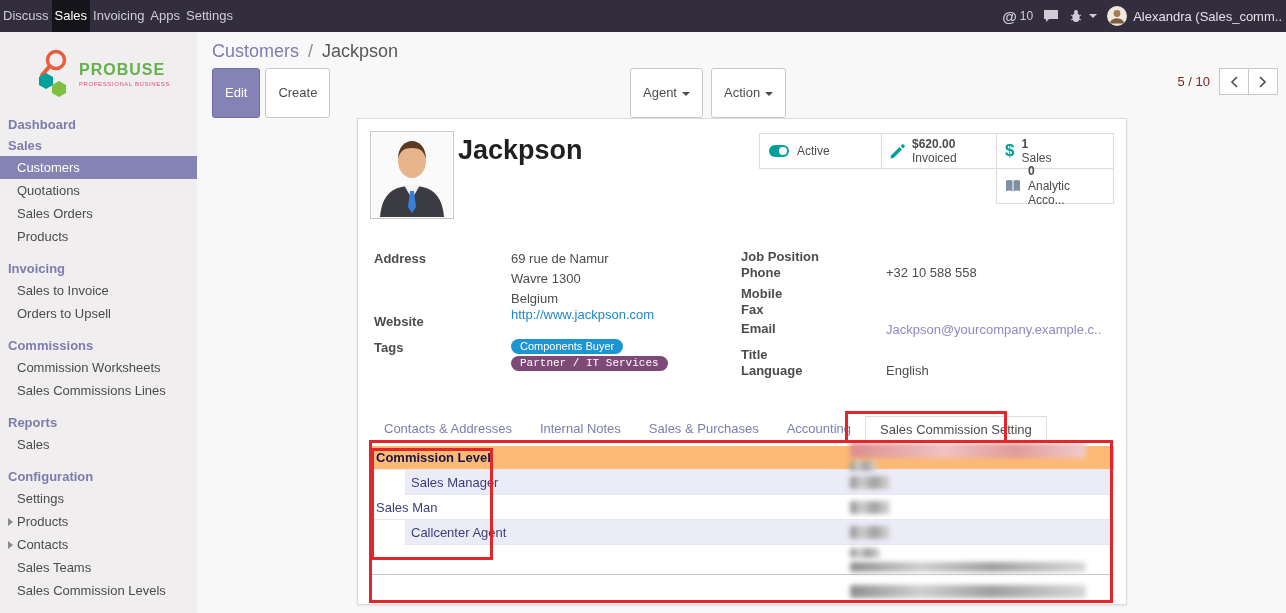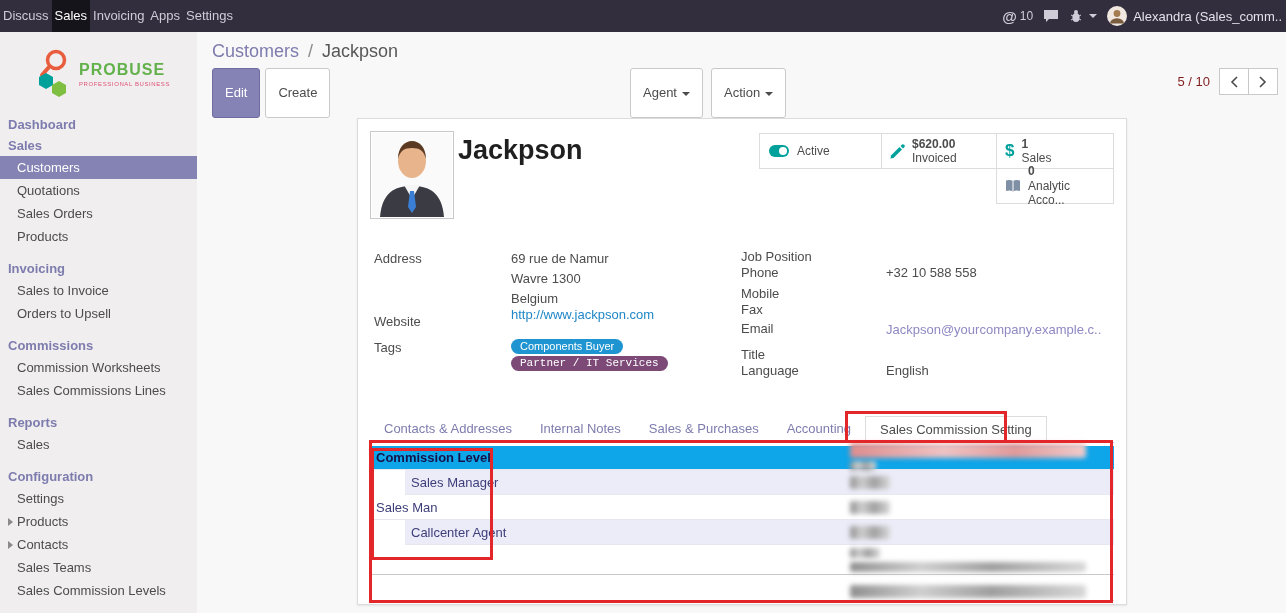--- a/index.html
+++ b/index.html
@@ -67,36 +67,36 @@
   .stats { position:absolute; right:12px; top:14px; width:358px; }
   .stats-row { display:flex; justify-content:flex-end; }
   .stat { height:36px; border:1px solid #dcdcdc; background:#fff; display:flex; align-items:center;
     gap:7px; padding:0 8px; margin-left:-1px; cursor:pointer; }
   .stat .txt { display:flex; flex-direction:column; line-height:1.2; font-size:12px; text-align:left; }
   .stat .val { color:#4c4c4c; font-weight:bold; }
   .stat .lbl { color:#4c4c4c; }
   .w-active { width:123px; } .w-inv { width:116px; } .w-sales { width:118px; } .w-ana { width:118px; margin-top:-1px; }
   .dollar { color:#00a09b; font-weight:bold; font-size:17px; }
 
-  .flabel { position:absolute; font-size:13px; font-weight:normal; color:#4c4c4c; white-space:nowrap; }
+  .flabel { position:absolute; font-size:13px; font-weight:bold; color:#4c4c4c; white-space:nowrap; }
   .fval { position:absolute; font-size:13px; color:#4c4c4c; white-space:nowrap; }
   .link-blue { color:#1f87c7; cursor:pointer; }
   .link-purple { color:#8f88c2; cursor:pointer; }
   .tag { position:absolute; font-size:11px; color:#fff; border-radius:10px; padding:1px 9px 2px; cursor:pointer; }
   .tag-blue { background:#1e95d0; }
   .tag-purple { background:#7d4a78;font-family:Liberation Mono, monospace; }
 
   .tabs { position:absolute; left:12px; right:12px; top:297px; height:27px;
     border-bottom:1px solid #c4b5fd; display:flex; }
   .tab { padding:5px 14px 6px; font-size:13px; color:#7d7cae; cursor:pointer; white-space:nowrap; }
   .tab.active { color:#4c4c4c; background:#fff; border:1px solid #ddd; border-bottom:1px solid #fff; margin-bottom:-1px; }
 
   .ctable { position:absolute; left:12px; top:327px; width:744px; font-size:13px; }
   .trow { display:flex; align-items:center; border-bottom:1px solid #e7e7f2; }
-  .trow.thead { height:24px; background:#0ea5e9;align-items:center; }
+  .trow.thead { height:24px; background:#fdba74;align-items:center; }
   .trow.thead .cell { font-weight:bold; color:#14144a; }
   .trow.r { height:25px; }
   .trow.r-odd { background:#ececf9;margin-left:35px; }
   .trow.r-even { background:#fff; }
   .trow.r-empty { height:14px; background:#fff; border-bottom:none; }
   .cell { width:122px; padding-left:6px; color:#3d3d7a; cursor:pointer; white-space:nowrap; }
 
   .foot-line1 { position:absolute; left:12px; top:455px; width:744px; border-top:1px solid #c9c9c9; }
   .foot-line2 { position:absolute; left:12px; top:481px; width:744px; border-top:1px solid #dadada; }
 

